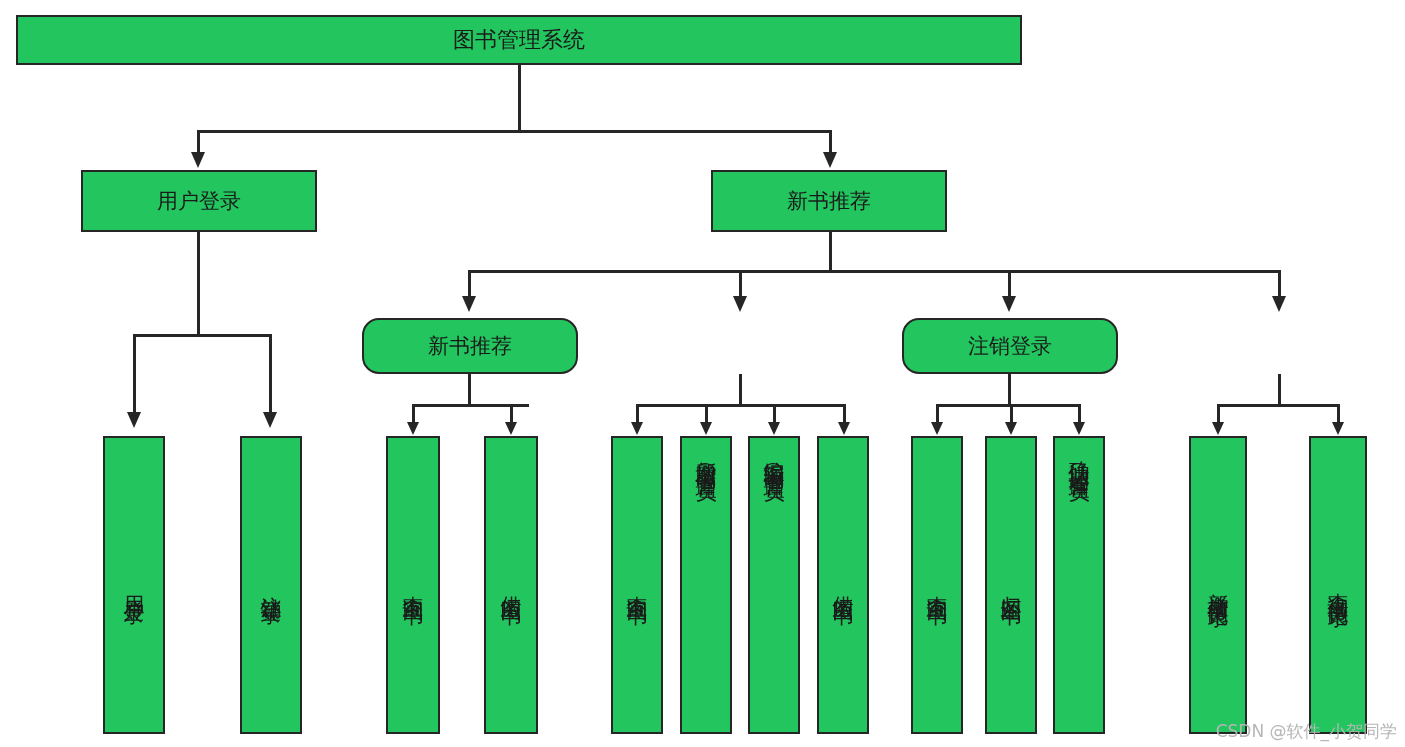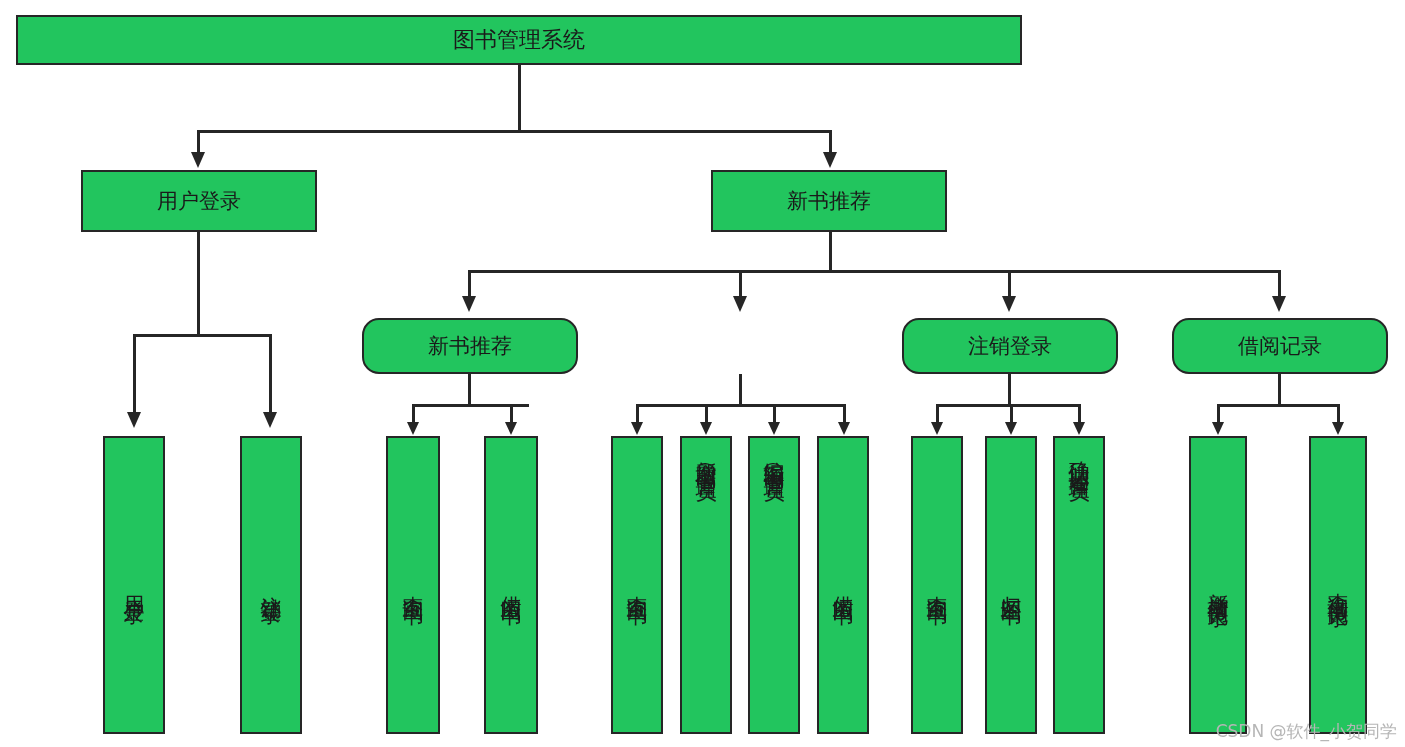--- a/index.html
+++ b/index.html
@@ -128,23 +128,20 @@
   <div class="arrow" style="left:1002px; top:296px;"></div>
 
   <div class="vline" style="left:1278px; top:270px; width:3px; height:28px;"></div>
   <div class="arrow" style="left:1272px; top:296px;"></div>
 
   <div class="node level3" style="left:362px; top:318px; width:216px; height:56px;">
     <span>新书推荐</span>
   </div>
   <div class="node level3" style="left:902px; top:318px; width:216px; height:56px;">
     <span>注销登录</span>
-  </div>
-  <div class="node level3" style="left:1172px; top:318px; width:216px; height:56px;">
-    <span>借阅记录</span>
   </div>
 
   <div class="vline" style="left:468px; top:374px; width:3px; height:32px;"></div>
   <div class="hline" style="left:412px; top:404px; width:117px; height:3px;"></div>
   <div class="vline" style="left:412px; top:404px; width:3px; height:20px;"></div>
   <div class="arrow small" style="left:407px; top:422px;"></div>
   <div class="vline" style="left:510px; top:404px; width:3px; height:20px;"></div>
   <div class="arrow small" style="left:505px; top:422px;"></div>
 
   <div class="vline" style="left:739px; top:374px; width:3px; height:32px;"></div>

